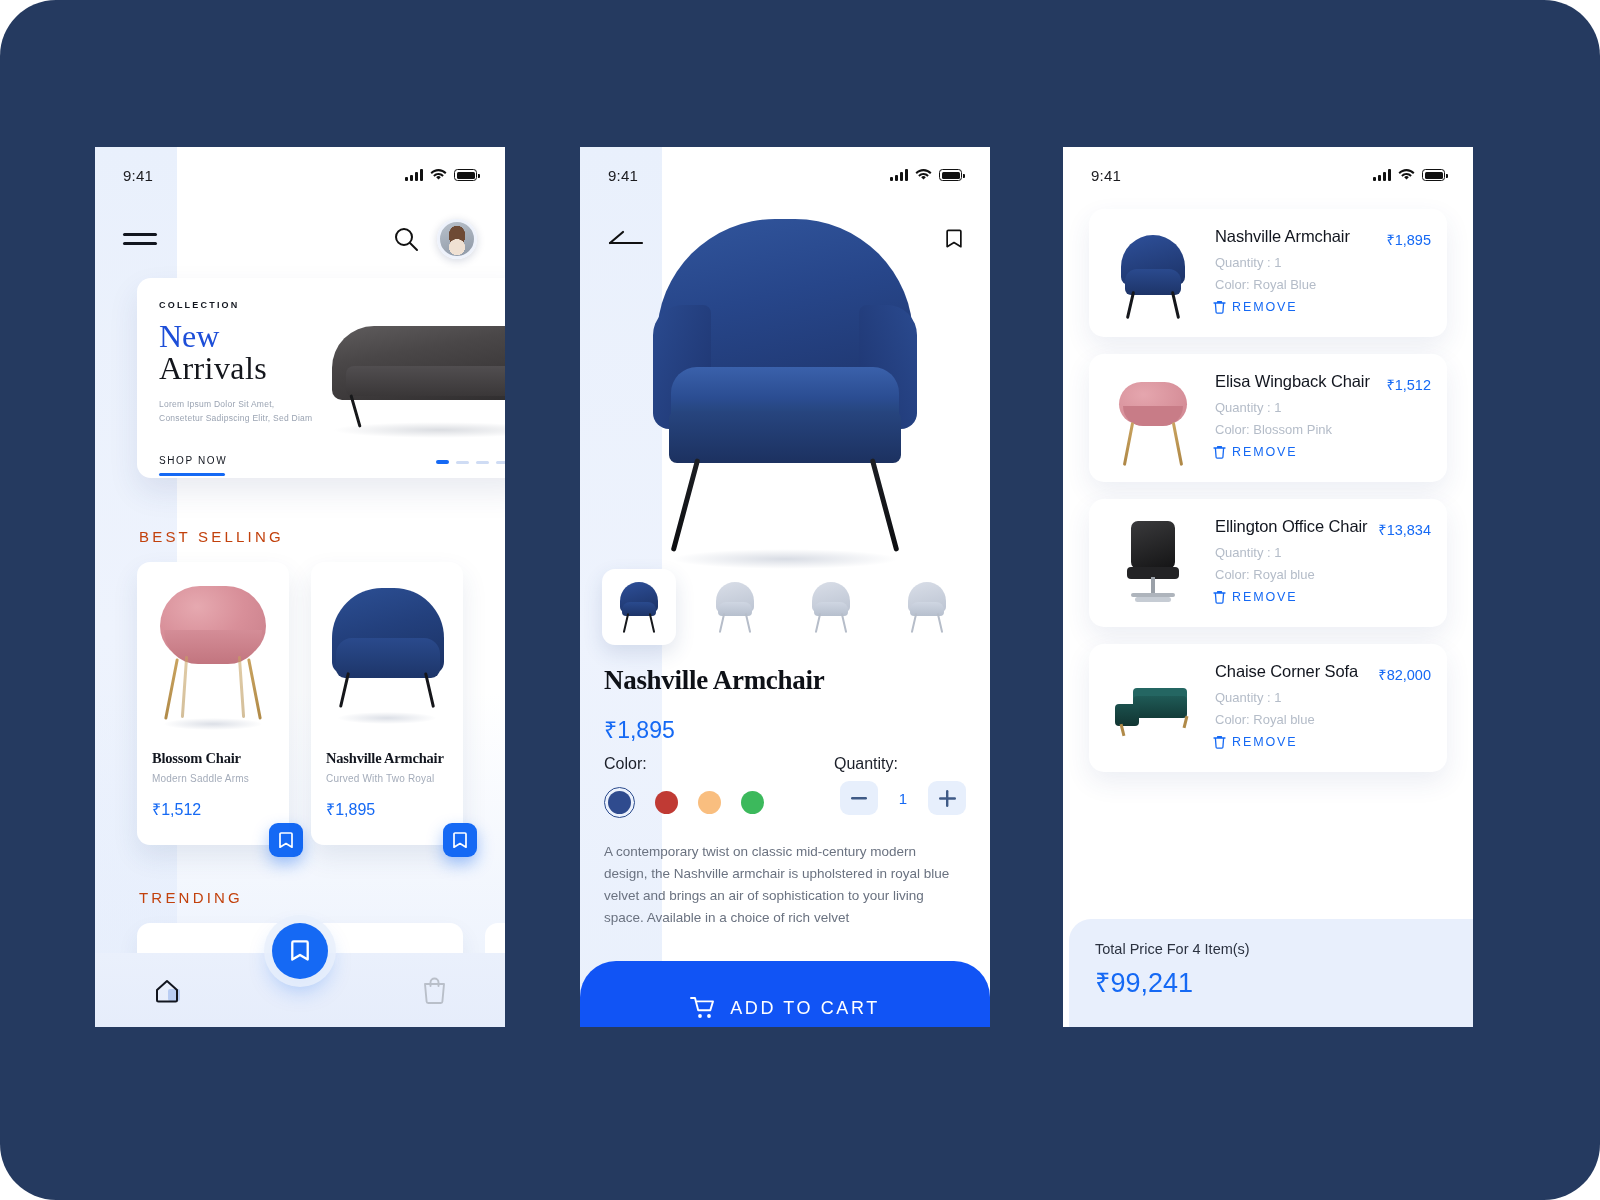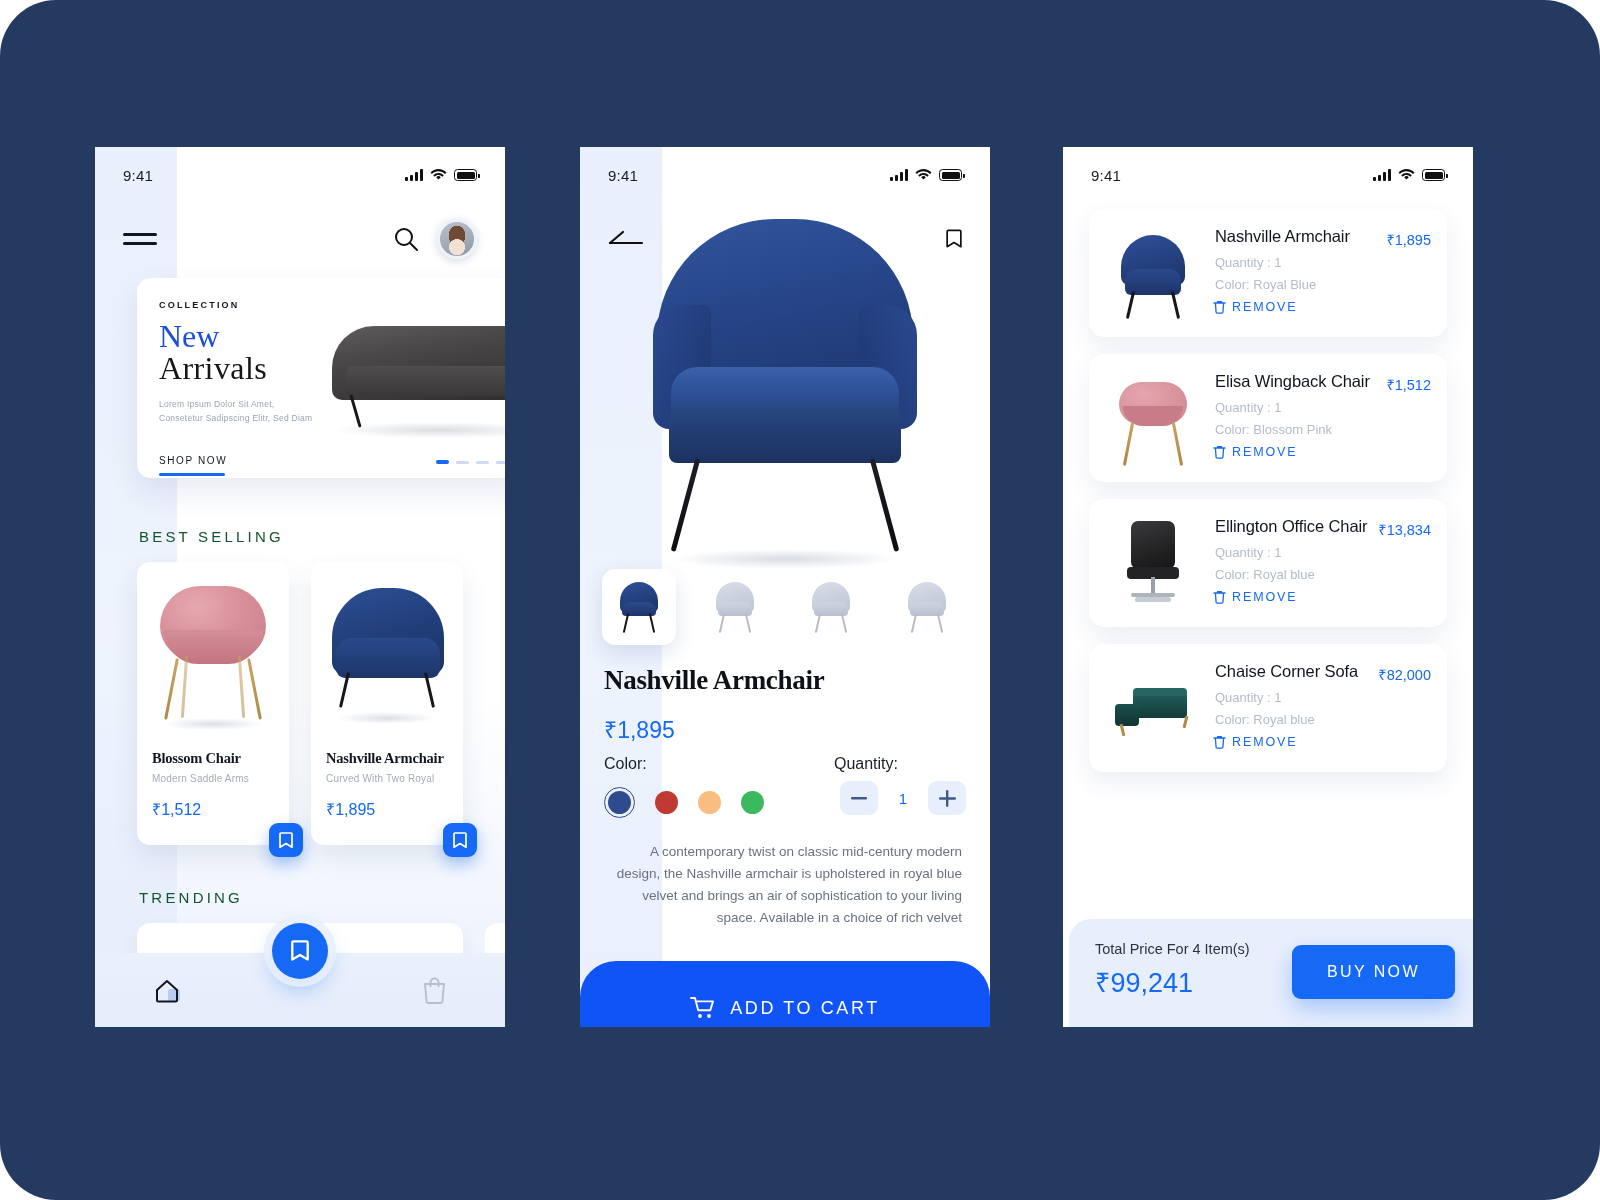--- a/index.html
+++ b/index.html
@@ -101,21 +101,21 @@
   }
   .sofa-leg{ position:absolute; width:3px; height:34px; background:#17181a; transform:rotate(14deg); border-radius:2px;}
   .sofa-leg.l{ left:22px; top:68px; transform:rotate(-16deg);}
   .sofa-shadow{ position:absolute; left:0; top:96px; width:215px; height:16px;
     background:radial-gradient(ellipse at 50% 50%, rgba(90,100,120,.22), rgba(255,255,255,0) 70%);}
   .dots{ position:absolute; right:20px; bottom:14px; display:flex; gap:7px; align-items:center;}
   .dots i{ display:block; width:13px; height:3px; border-radius:2px; background:#cfdcf4;}
   .dots i.on{ background:#1569F4; height:4px;}
 
   
-  .sect-title{ position:absolute; left:44px; font-size:15px; letter-spacing:3.2px; color:#14532d; font-weight:400; z-index:6;}
+  .sect-title{ position:absolute; left:44px; font-size:15px; letter-spacing:3.2px; color:#c2410c; font-weight:400; z-index:6;}
 
   .pcard{
     position:absolute; width:152px; height:283px; background:#fff; border-radius:13px;
     box-shadow:0 12px 26px rgba(40,65,120,.10); z-index:6; overflow:visible;
   }
   .pcard .pimg{ position:absolute; left:0; top:10px; width:152px; height:155px;}
   .pcard .pname{ position:absolute; left:15px; top:188px; font-family:"Liberation Serif", serif; font-weight:700; font-size:14.5px; color:#12161f; letter-spacing:-.2px;}
   .pcard .pdesc{ position:absolute; left:15px; top:211px; font-size:10px; color:#a4acba; letter-spacing:.2px;}
   .pcard .pprice{ position:absolute; left:15px; top:236px; font-size:16px; color:#1569F4;}
   .bmk{
@@ -199,21 +199,21 @@
   .d-title{ position:absolute; left:24px; top:518px; font-family:"Liberation Serif", serif; font-weight:700; font-size:27px; color:#0e1117; letter-spacing:-.3px; z-index:6;}
   .d-price{ position:absolute; left:24px; top:566px; font-size:23px; color:#1569F4; z-index:6;}
   .lbl{ position:absolute; font-size:16px; color:#1b1f29; z-index:6;}
   .swatches{ position:absolute; left:24px; top:640px; display:flex; gap:20px; align-items:center; z-index:6;}
   .sw{ width:23px;height:23px;border-radius:50%;}
   .sw-wrap{ width:23px;height:23px; display:flex; align-items:center; justify-content:center;}
   .sw-wrap.sel{ width:31px;height:31px;border:1.6px solid #2a4a8c;border-radius:50%;}
   .qty{ position:absolute; right:24px; top:634px; display:flex; align-items:center; gap:8px; z-index:6;}
   .qbtn{ width:38px;height:34px;border-radius:9px;background:#e7effc; display:flex;align-items:center;justify-content:center; color:#2f4b7a; font-size:20px;}
   .qval{ width:34px; text-align:center; font-size:15px; color:#1569F4;}
-  .d-desc{ position:absolute; left:24px; top:694px; width:358px; font-size:13.5px; line-height:1.62; color:#6a7280; z-index:6;text-align:right;}
+  .d-desc{ position:absolute; left:24px; top:694px; width:358px; font-size:13.5px; line-height:1.62; color:#6a7280; z-index:6;}
   .atc{
     position:absolute; left:0; bottom:-28px; width:410px; height:94px; background:#1154F5;
     border-radius:36px 36px 0 0; z-index:9;
     display:flex; align-items:center; justify-content:center; gap:14px;
     color:#fff; font-size:18px; letter-spacing:2.6px;
   }
 
   
   .c-appbar{ position:relative; height:78px; display:flex; align-items:center; justify-content:space-between; padding:0 30px; z-index:5;}
   .c-title{ font-size:17px; letter-spacing:3.4px; color:#12161f;}
@@ -635,19 +635,16 @@
               <path d="M1 3h11M4.6 3V1.6h3.8V3M2.4 3l.7 9.2a1 1 0 0 0 1 .9h4.8a1 1 0 0 0 1-.9L10.6 3" fill="none" stroke="#1569F4" stroke-width="1.3" stroke-linecap="round" stroke-linejoin="round"></path>
             </svg>
           <span>REMOVE</span>
         </div>
       </div>
     </div>
 
     <div class="c-footer">
       <div class="cf-lbl">Total Price For 4 Item(s)</div>
       <div class="cf-tot">₹99,241</div>
-      <div class="buy">
-        <span>BUY NOW</span>
-      </div>
     </div>
   </div>
 
 </div>
 
 </body></html>

